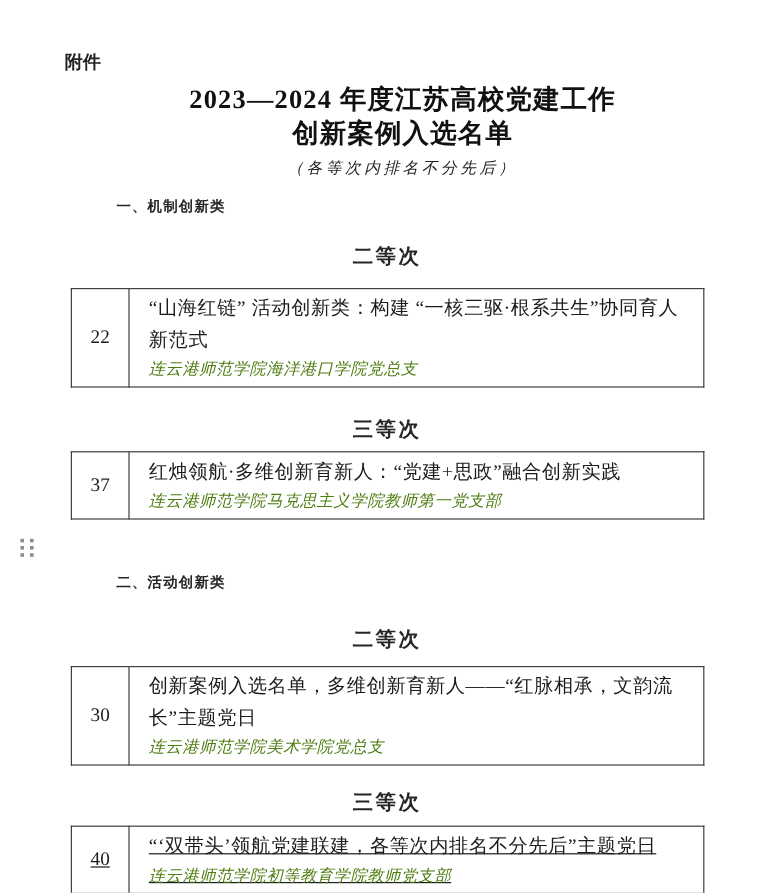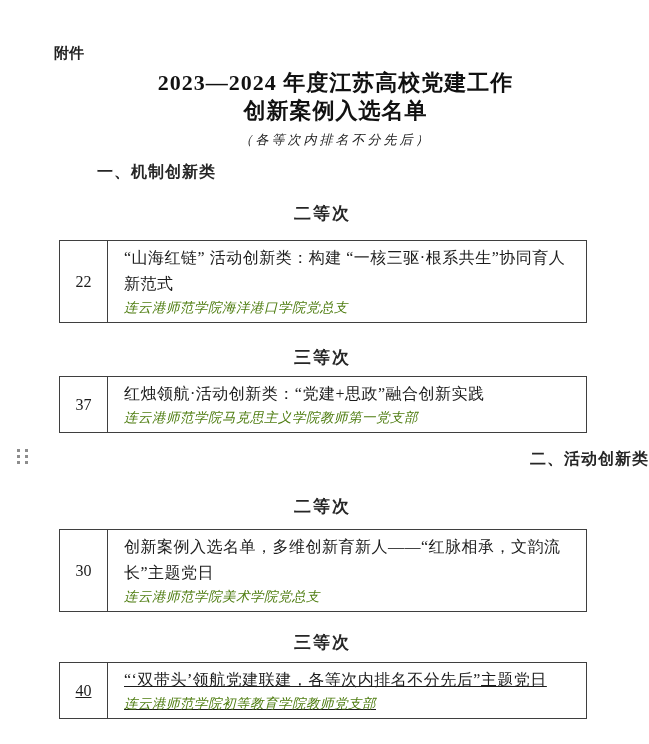--- a/index.html
+++ b/index.html
@@ -37,26 +37,26 @@
     font-style: italic;
     font-size: 13px;
     line-height: 20px;
     letter-spacing: 3px;
     color: #222222;
   }
   .section-heading {
     margin: 12px 0 0 97px;
     font-family: "Liberation Sans", "DejaVu Sans", sans-serif;
     font-weight: bold;
-    font-size: 16px;
+    font-size: 12px;
     line-height: 20px;
     color: #262626;
     letter-spacing: 1px;
   }
-  .section-heading.second { margin-top: 16px; text-align: right; }
+  .section-heading.second { margin-top: 42px; }
   .tier-heading {
     text-align: center;
     transform: translateX(-2px);
     font-family: "Liberation Sans", "DejaVu Sans", sans-serif;
     font-weight: bold;
     font-size: 17px;
     line-height: 20px;
     color: #262626;
     letter-spacing: 2px;
   }
@@ -142,21 +142,21 @@
 </tbody>
   </table>
 
 <div class="tier-heading t2">三等次</div>
 
 <table class="case-table m2">
   <tbody>
       <tr>
     <td class="num-cell">37</td>
     <td class="content-cell">
-      <div class="case-title">红烛领航·活动创新类：“党建+思政”融合创新实践</div>
+      <div class="case-title">红烛领航·多维创新育新人：“党建+思政”融合创新实践</div>
       <div class="case-org">连云港师范学院马克思主义学院教师第一党支部</div>
     </td>
   </tr>
 </tbody>
   </table>
 
 <div class="grip-dots">
   <span></span>
     <span></span>
   <span></span>

